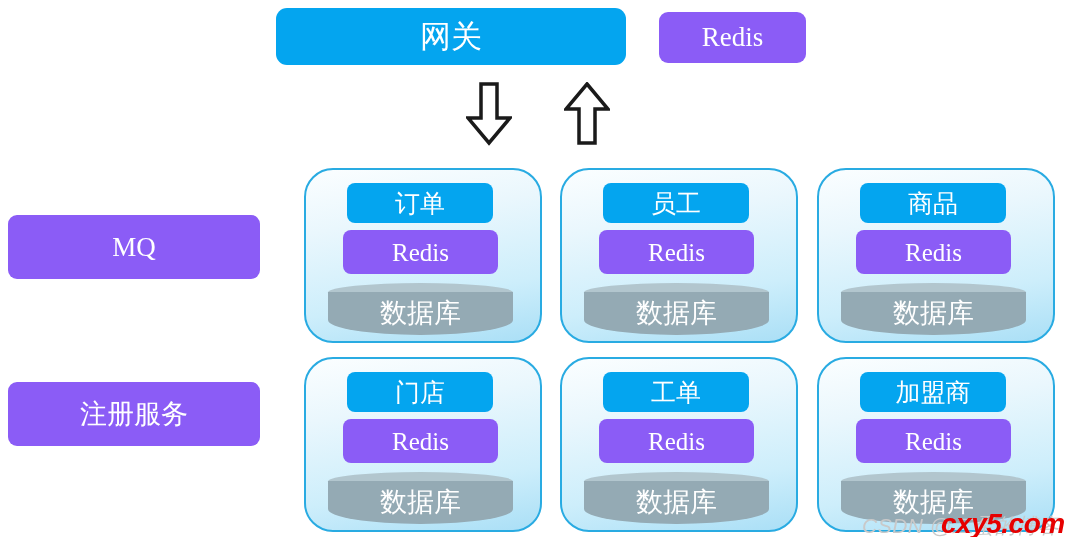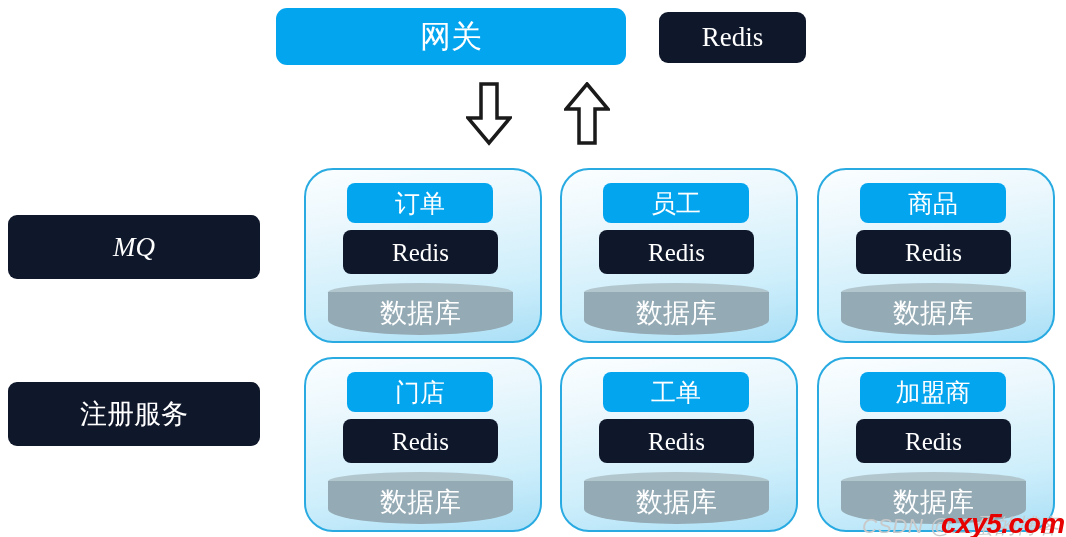--- a/index.html
+++ b/index.html
@@ -29,21 +29,21 @@
     display: flex;
     align-items: center;
     justify-content: center;
     color: #ffffff;
     text-align: center;
     white-space: nowrap;
     line-height: 1;
   }
 
   .pill-gray {
-    background: #0f172a;
+    background: #8b5cf6;
     border-radius: 9px;
   }
 
   .pill-cyan {
     background: #04a5ef;
     border-radius: 9px;
   }
 
   
   #gateway-box {
@@ -65,21 +65,20 @@
 
   
   .side-label {
     font-size: 27px;
   }
   #mq-box {
     left: 8px;
     top: 215px;
     width: 252px;
     height: 64px;
-    font-style: italic;
   }
   #register-box {
     left: 8px;
     top: 382px;
     width: 252px;
     height: 64px;
   }
 
   
   .arrow {

